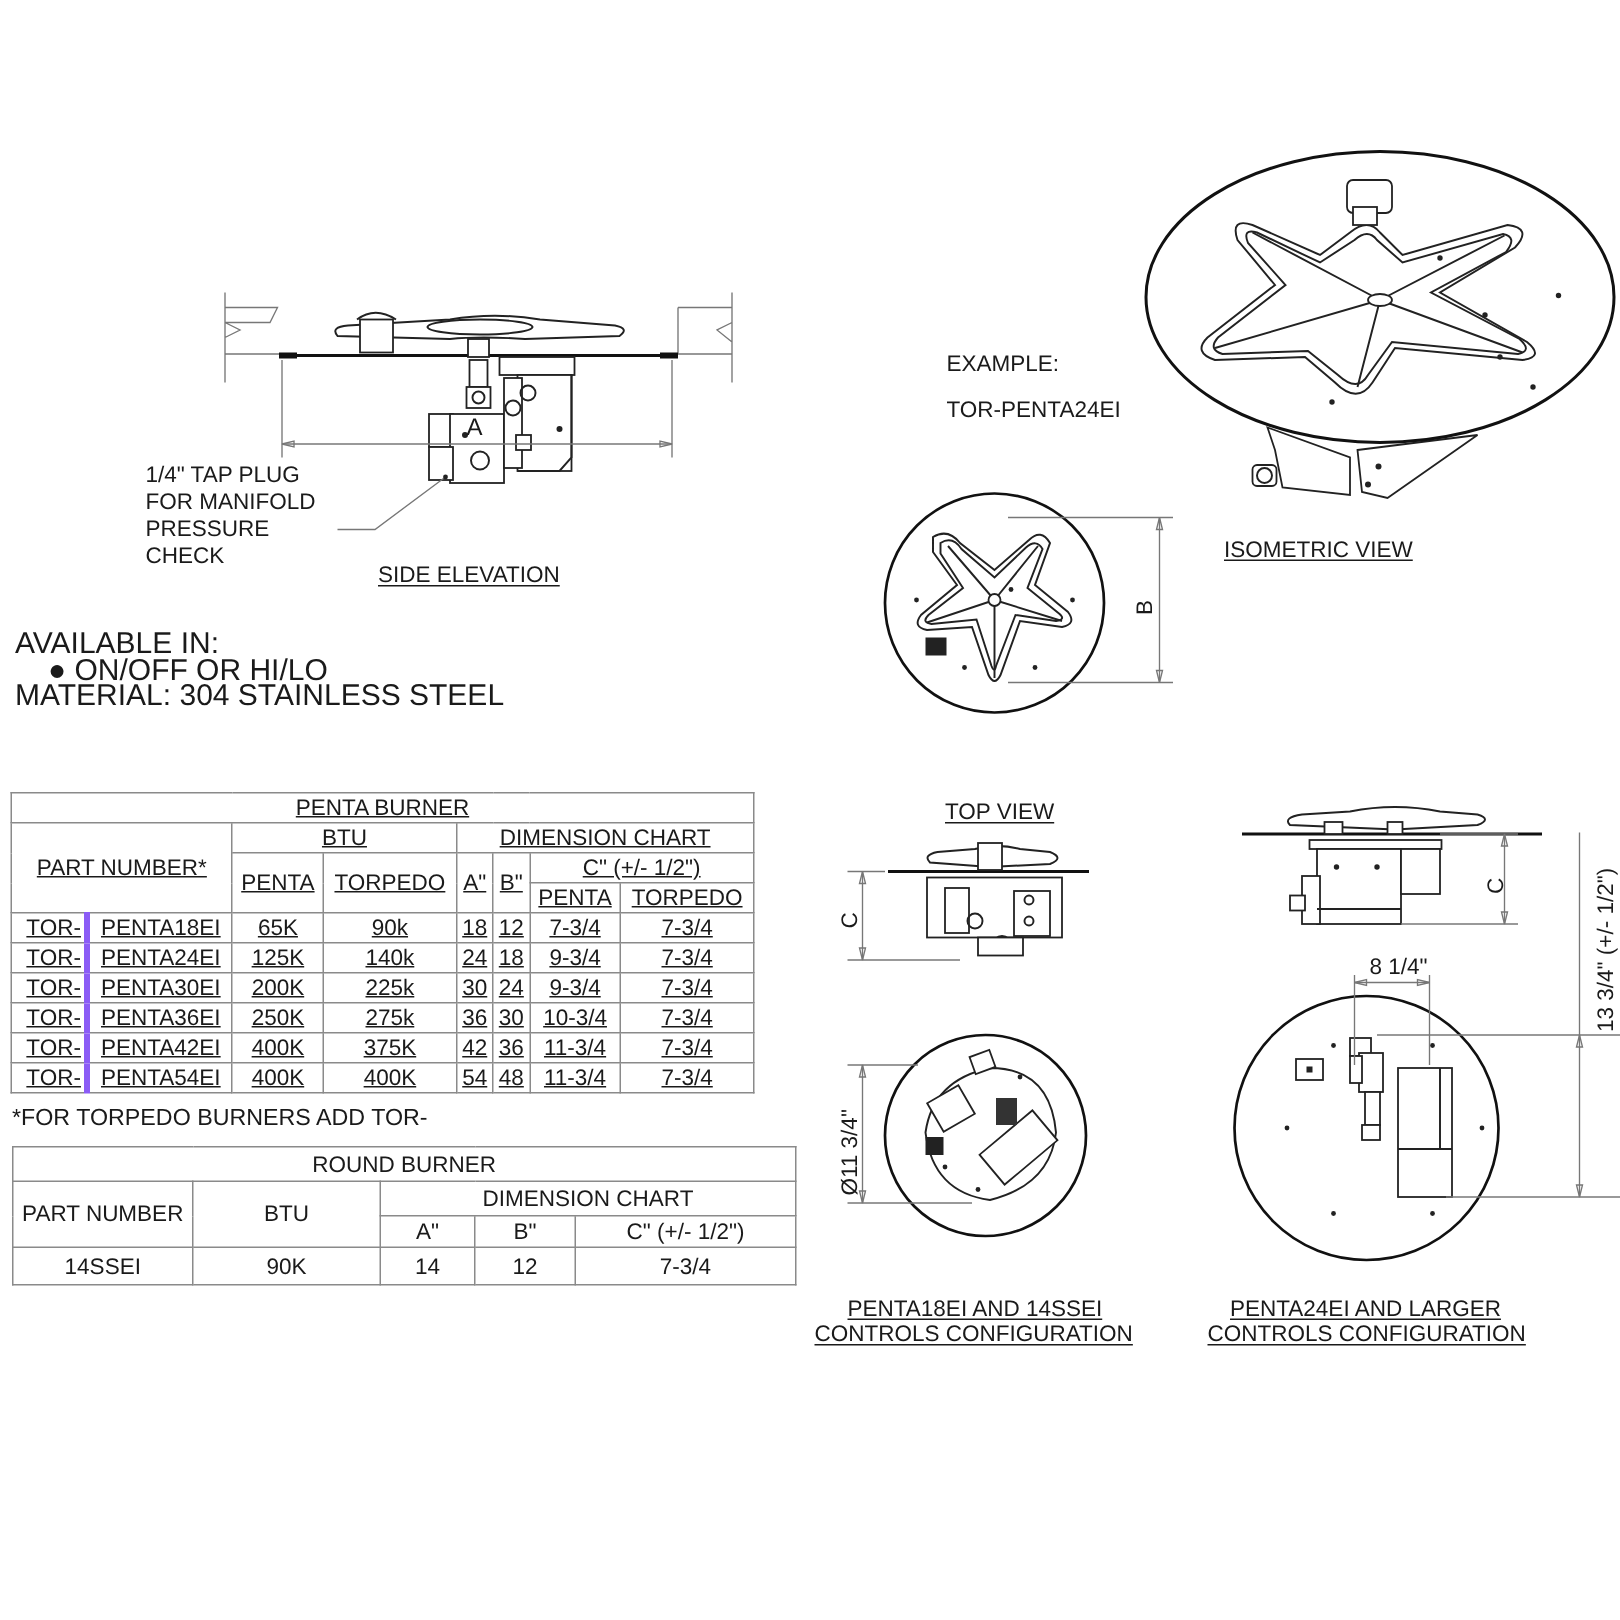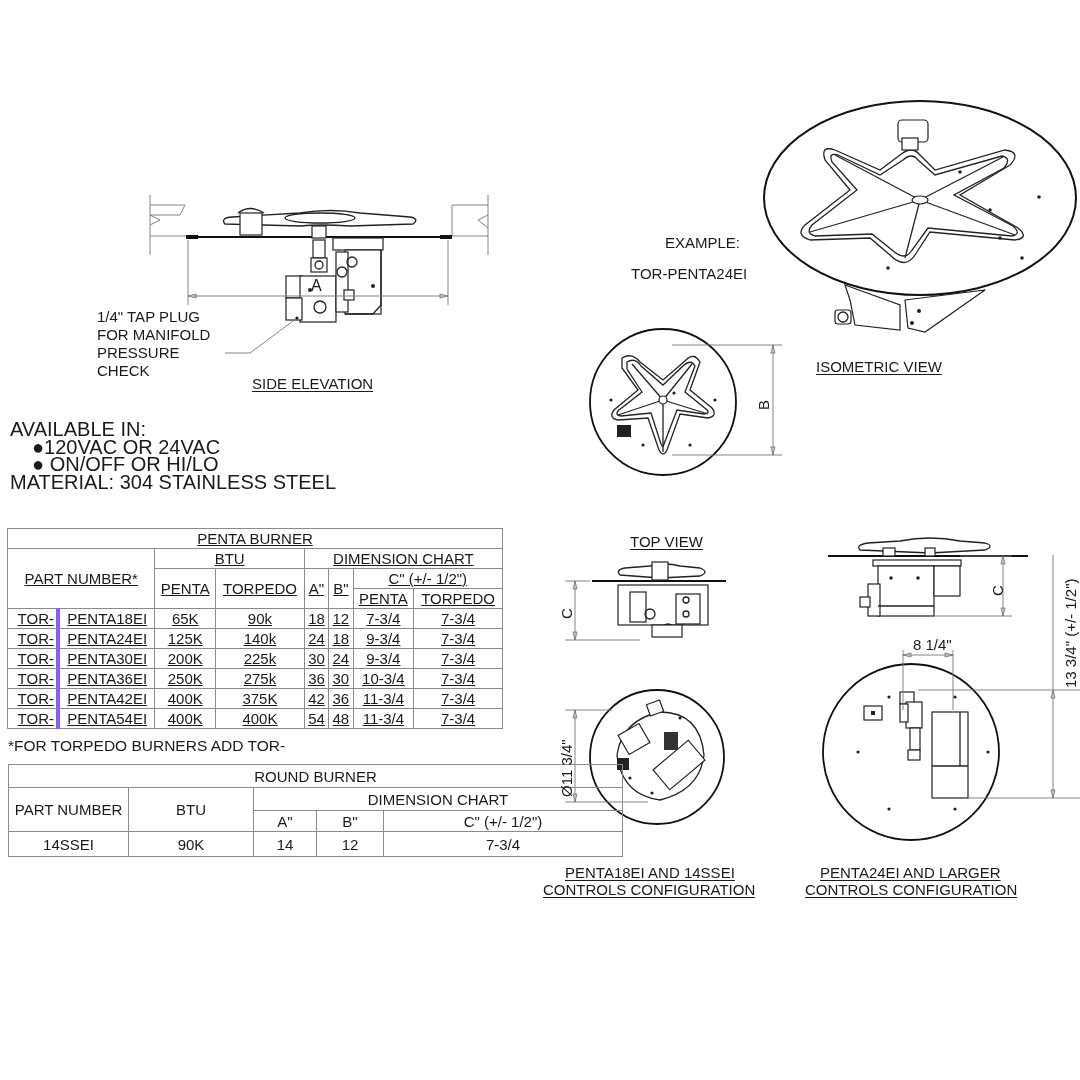--- a/index.html
+++ b/index.html
@@ -204,30 +204,29 @@
 
 <div class="abs lbl" style="left:311px;top:277px;font-size:16px;">A</div>
 <div class="abs lbl" style="left:97px;top:308px;line-height:18px;">
   <div>1/4" TAP PLUG</div>
   <div>FOR MANIFOLD</div>
   <div>PRESSURE</div>
   <div>CHECK</div>
 </div>
 <div class="abs lbl u" style="left:252px;top:375px;">SIDE ELEVATION</div>
 
-<div class="abs lbl" style="left:665px;top:234px;">EXAMPLE:</div>
+<div class="abs lbl" style="left:631px;top:234px;">EXAMPLE:</div>
 <div class="abs lbl" style="left:631px;top:265px;">TOR-PENTA24EI</div>
 <div class="abs lbl u" style="left:816px;top:358px;">ISOMETRIC VIEW</div>
 
 <div class="abs vtext" style="left:755px;top:410px;transform:rotate(-90deg);">B</div>
 <div class="abs lbl u" style="left:630px;top:485px;margin-top:48px;">TOP VIEW</div>
 
 <div class="abs notes" style="left:10px;top:421px;">
   <div>AVAILABLE IN:</div>
-  <div class="ind">●120VAC OR 24VAC</div>
   <div class="ind">● ON/OFF OR HI/LO</div>
   <div>MATERIAL: 304 STAINLESS STEEL</div>
 </div>
 
 <table class="spec" style="left:7px;top:528px;width:496px;text-decoration:underline;">
   <tbody>
       <tr>
     <td colspan="10">PENTA BURNER</td>
   </tr>
   <tr>
@@ -303,21 +302,21 @@
     <td>400K</td>
     <td>54</td>
     <td>48</td>
     <td>11-3/4</td>
     <td>7-3/4</td>
   </tr>
 </tbody>
   </table>
 <div class="abs lbl" style="left:8px;top:737px;font-size:15.5px;">*FOR TORPEDO BURNERS ADD TOR-</div>
 
-<table class="spec" style="left:8px;top:764px;width:615px;">
+<table class="spec" style="left:8px;top:764px;width:523px;">
   <tbody>
       <tr>
     <td colspan="5" style="height:22px;">ROUND BURNER</td>
   </tr>
   <tr>
     <td rowspan="2" style="width:115px;margin-left:17px;">PART NUMBER</td>
     <td rowspan="2" style="width:120px;">BTU</td>
     <td colspan="3" style="height:22px;">DIMENSION CHART</td>
   </tr>
   <tr>

